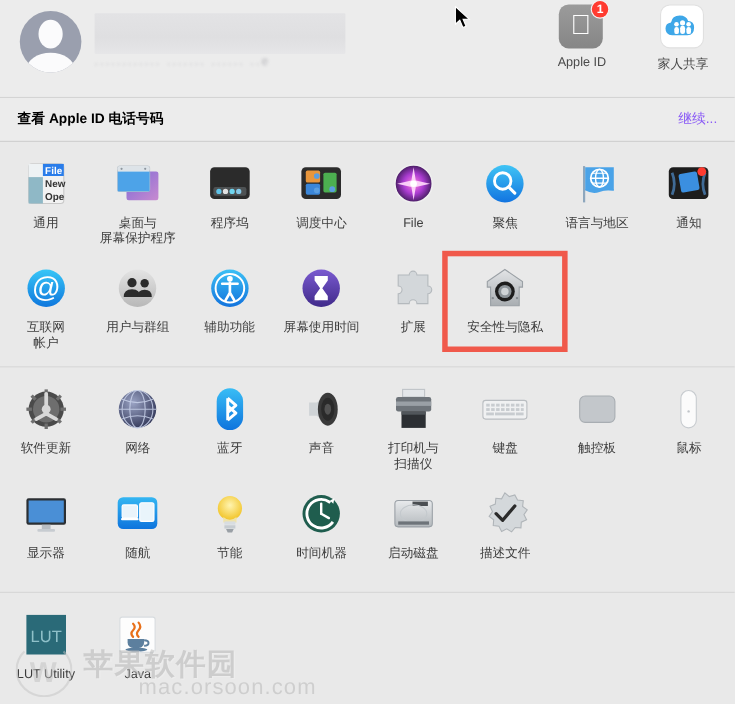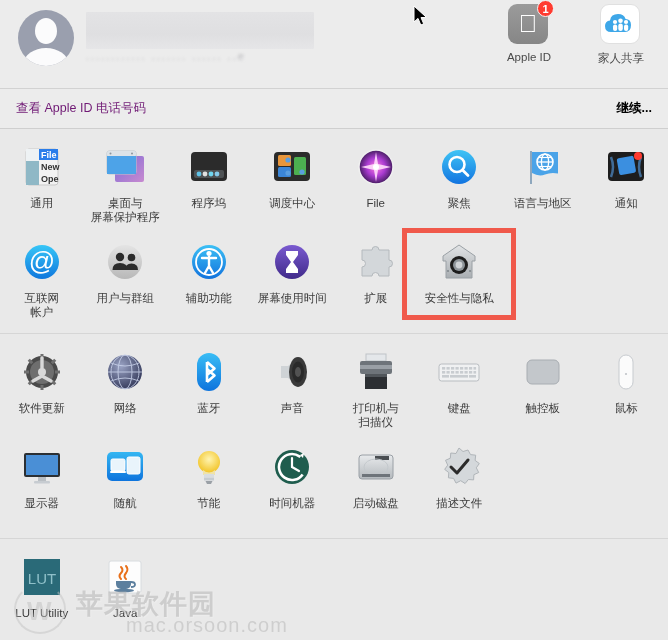--- a/index.html
+++ b/index.html
@@ -95,24 +95,24 @@
 
   
   .notice-bar {
     height: 41px;
     border-top: 1px solid #d2d2d2;
     border-bottom: 1px solid #cfcfcf;
     background: #ececec;
     display: flex; align-items: center;
     padding: 0 16px;
   }
-  .notice-text { font-size: 12.5px; color: #701a75; font-weight: normal; }
+  .notice-text { font-size: 12.5px; color: #000000; font-weight: bold; }
   .notice-link {
-    margin-left: auto; font-size: 12.5px; color: #000000;
-    font-weight: bold; cursor: pointer;
+    margin-left: auto; font-size: 12.5px; color: #8b5cf6;
+    font-weight: normal; cursor: pointer;
   }
 
   
   .section { padding: 8px 0 6px 0; }
   .section + .section { border-top: 1px solid #d6d6d6; }
   .grid {
     display: grid;
     grid-template-columns: repeat(8, 1fr);
     row-gap: 0px;
   }

